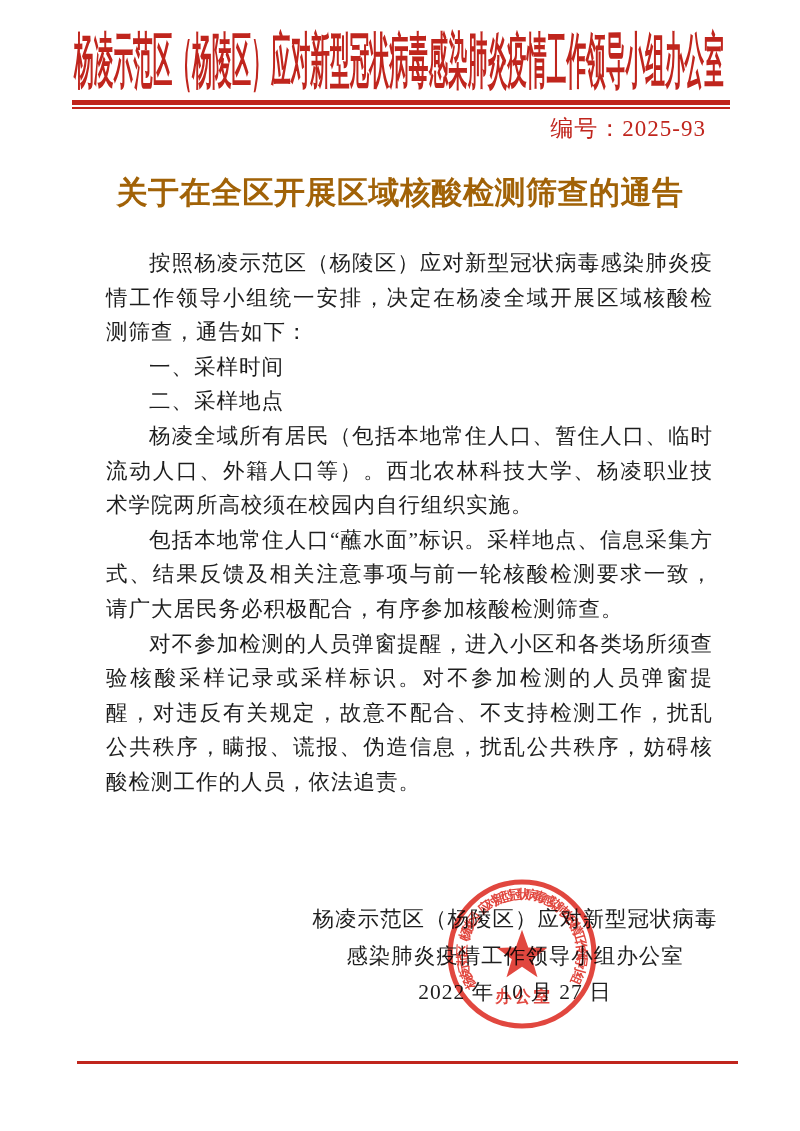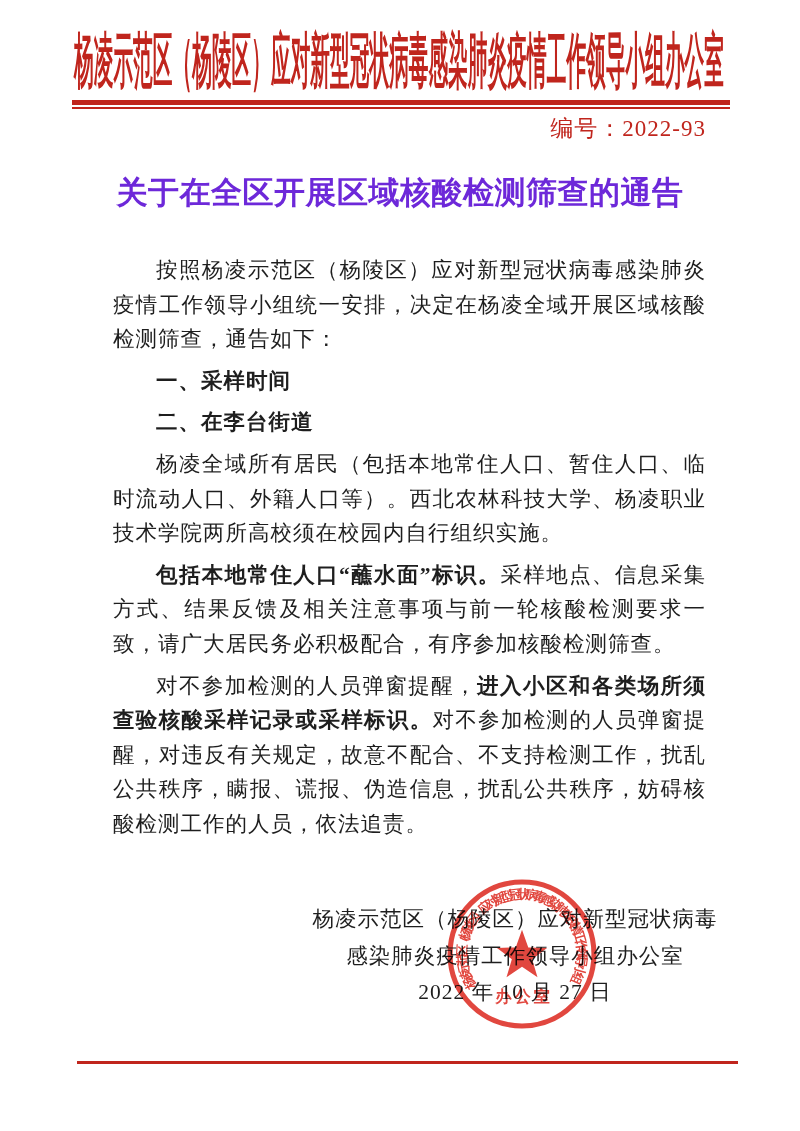--- a/index.html
+++ b/index.html
@@ -16,27 +16,27 @@
     font-weight:bold;font-size:60px;line-height:1;
     color:var(--red,#c0251d);transform-origin:left center;
   }
   .rule-top{position:absolute;left:72px;top:100px;width:658px;height:0;
     border-top:5px solid var(--red,#c0251d);}
   .rule-top::after{content:"";display:block;margin-top:2px;border-top:2px solid var(--red,#c0251d);}
   
   .doc-number{position:absolute;top:113px;right:94px;font-size:23px;color:var(--red,#c0251d);letter-spacing:1px;}
   
   .title{position:absolute;left:0;top:172px;width:800px;text-align:center;
-    font-size:31px;font-weight:bold;letter-spacing:0.5px;color:#6d28d9;}
+    font-size:31px;font-weight:bold;letter-spacing:0.5px;color:#a16207;}
   
   .body{position:absolute;left:106px;top:246px;width:607px;
     font-size:21.5px;line-height:34.6px;letter-spacing:1px;text-align:justify;}
-  .body p{margin:7px;text-indent:2em;}
+  .body p{margin:0;text-indent:2em;}
   .body p.heading{font-family:"Liberation Sans","DejaVu Sans",sans-serif;font-weight:bold;letter-spacing:1px;}
-  .body b{font-weight:bold;}
+  .body b{font-weight:normal;}
   
   .signature{position:absolute;left:303px;top:901px;width:424px;text-align:center;
     font-size:21.5px;line-height:36.5px;letter-spacing:1px;}
   .signature div{white-space:nowrap;}
   
   .seal{position:absolute;left:446px;top:878px;mix-blend-mode:multiply;opacity:.92;}
   .seal .stroke{stroke:var(--seal,#df372e);}
   .seal .fill{fill:var(--seal,#df372e);}
   .seal text{font-family:"Liberation Serif","DejaVu Serif",serif;font-weight:bold;}
   
@@ -48,28 +48,28 @@
 <body>
 
 <div class="page">
 
   <div class="banner">
     <span class="banner-text" style="transform: scaleX(0.328283);">杨凌示范区（杨陵区）应对新型冠状病毒感染肺炎疫情工作领导小组办公室</span>
   </div>
 
   <div class="rule-top"></div>
 
-  <div class="doc-number">编号：2022-93</div>
+  <div class="doc-number">编号：2025-93</div>
 
   <div class="title">关于在全区开展区域核酸检测筛查的通告</div>
 
   <div class="body" id="body-container">
       <p><span>按照杨凌示范区（杨陵区）应对新型冠状病毒感染肺炎疫情工作领导小组统一安排，决定在杨凌全域开展区域核酸检测筛查，通告如下：</span></p>
       <p class="heading"><b>一、采样时间</b></p>
-      <p class="heading"><b>二、在李台街道</b></p>
+      <p class="heading"><b>二、采样地点</b></p>
       <p><span>杨凌全域所有居民（包括本地常住人口、暂住人口、临时流动人口、外籍人口等）。西北农林科技大学、杨凌职业技术学院两所高校须在校园内自行组织实施。</span></p>
       <p><b>包括本地常住人口“蘸水面”标识。</b><span>采样地点、信息采集方式、结果反馈及相关注意事项与前一轮核酸检测要求一致，请广大居民务必积极配合，有序参加核酸检测筛查。</span></p>
       <p><span>对不参加检测的人员弹窗提醒，</span><b>进入小区和各类场所须查验核酸采样记录或采样标识。</b><span>对不参加检测的人员弹窗提醒，对违反有关规定，故意不配合、不支持检测工作，扰乱公共秩序，瞒报、谎报、伪造信息，扰乱公共秩序，妨碍核酸检测工作的人员，依法追责。</span></p>
     </div>
 
   <div class="signature">
     <div>杨凌示范区（杨陵区）应对新型冠状病毒</div>
     <div>感染肺炎疫情工作领导小组办公室</div>
     <div>2022 年 10 月 27 日</div>
   </div>

